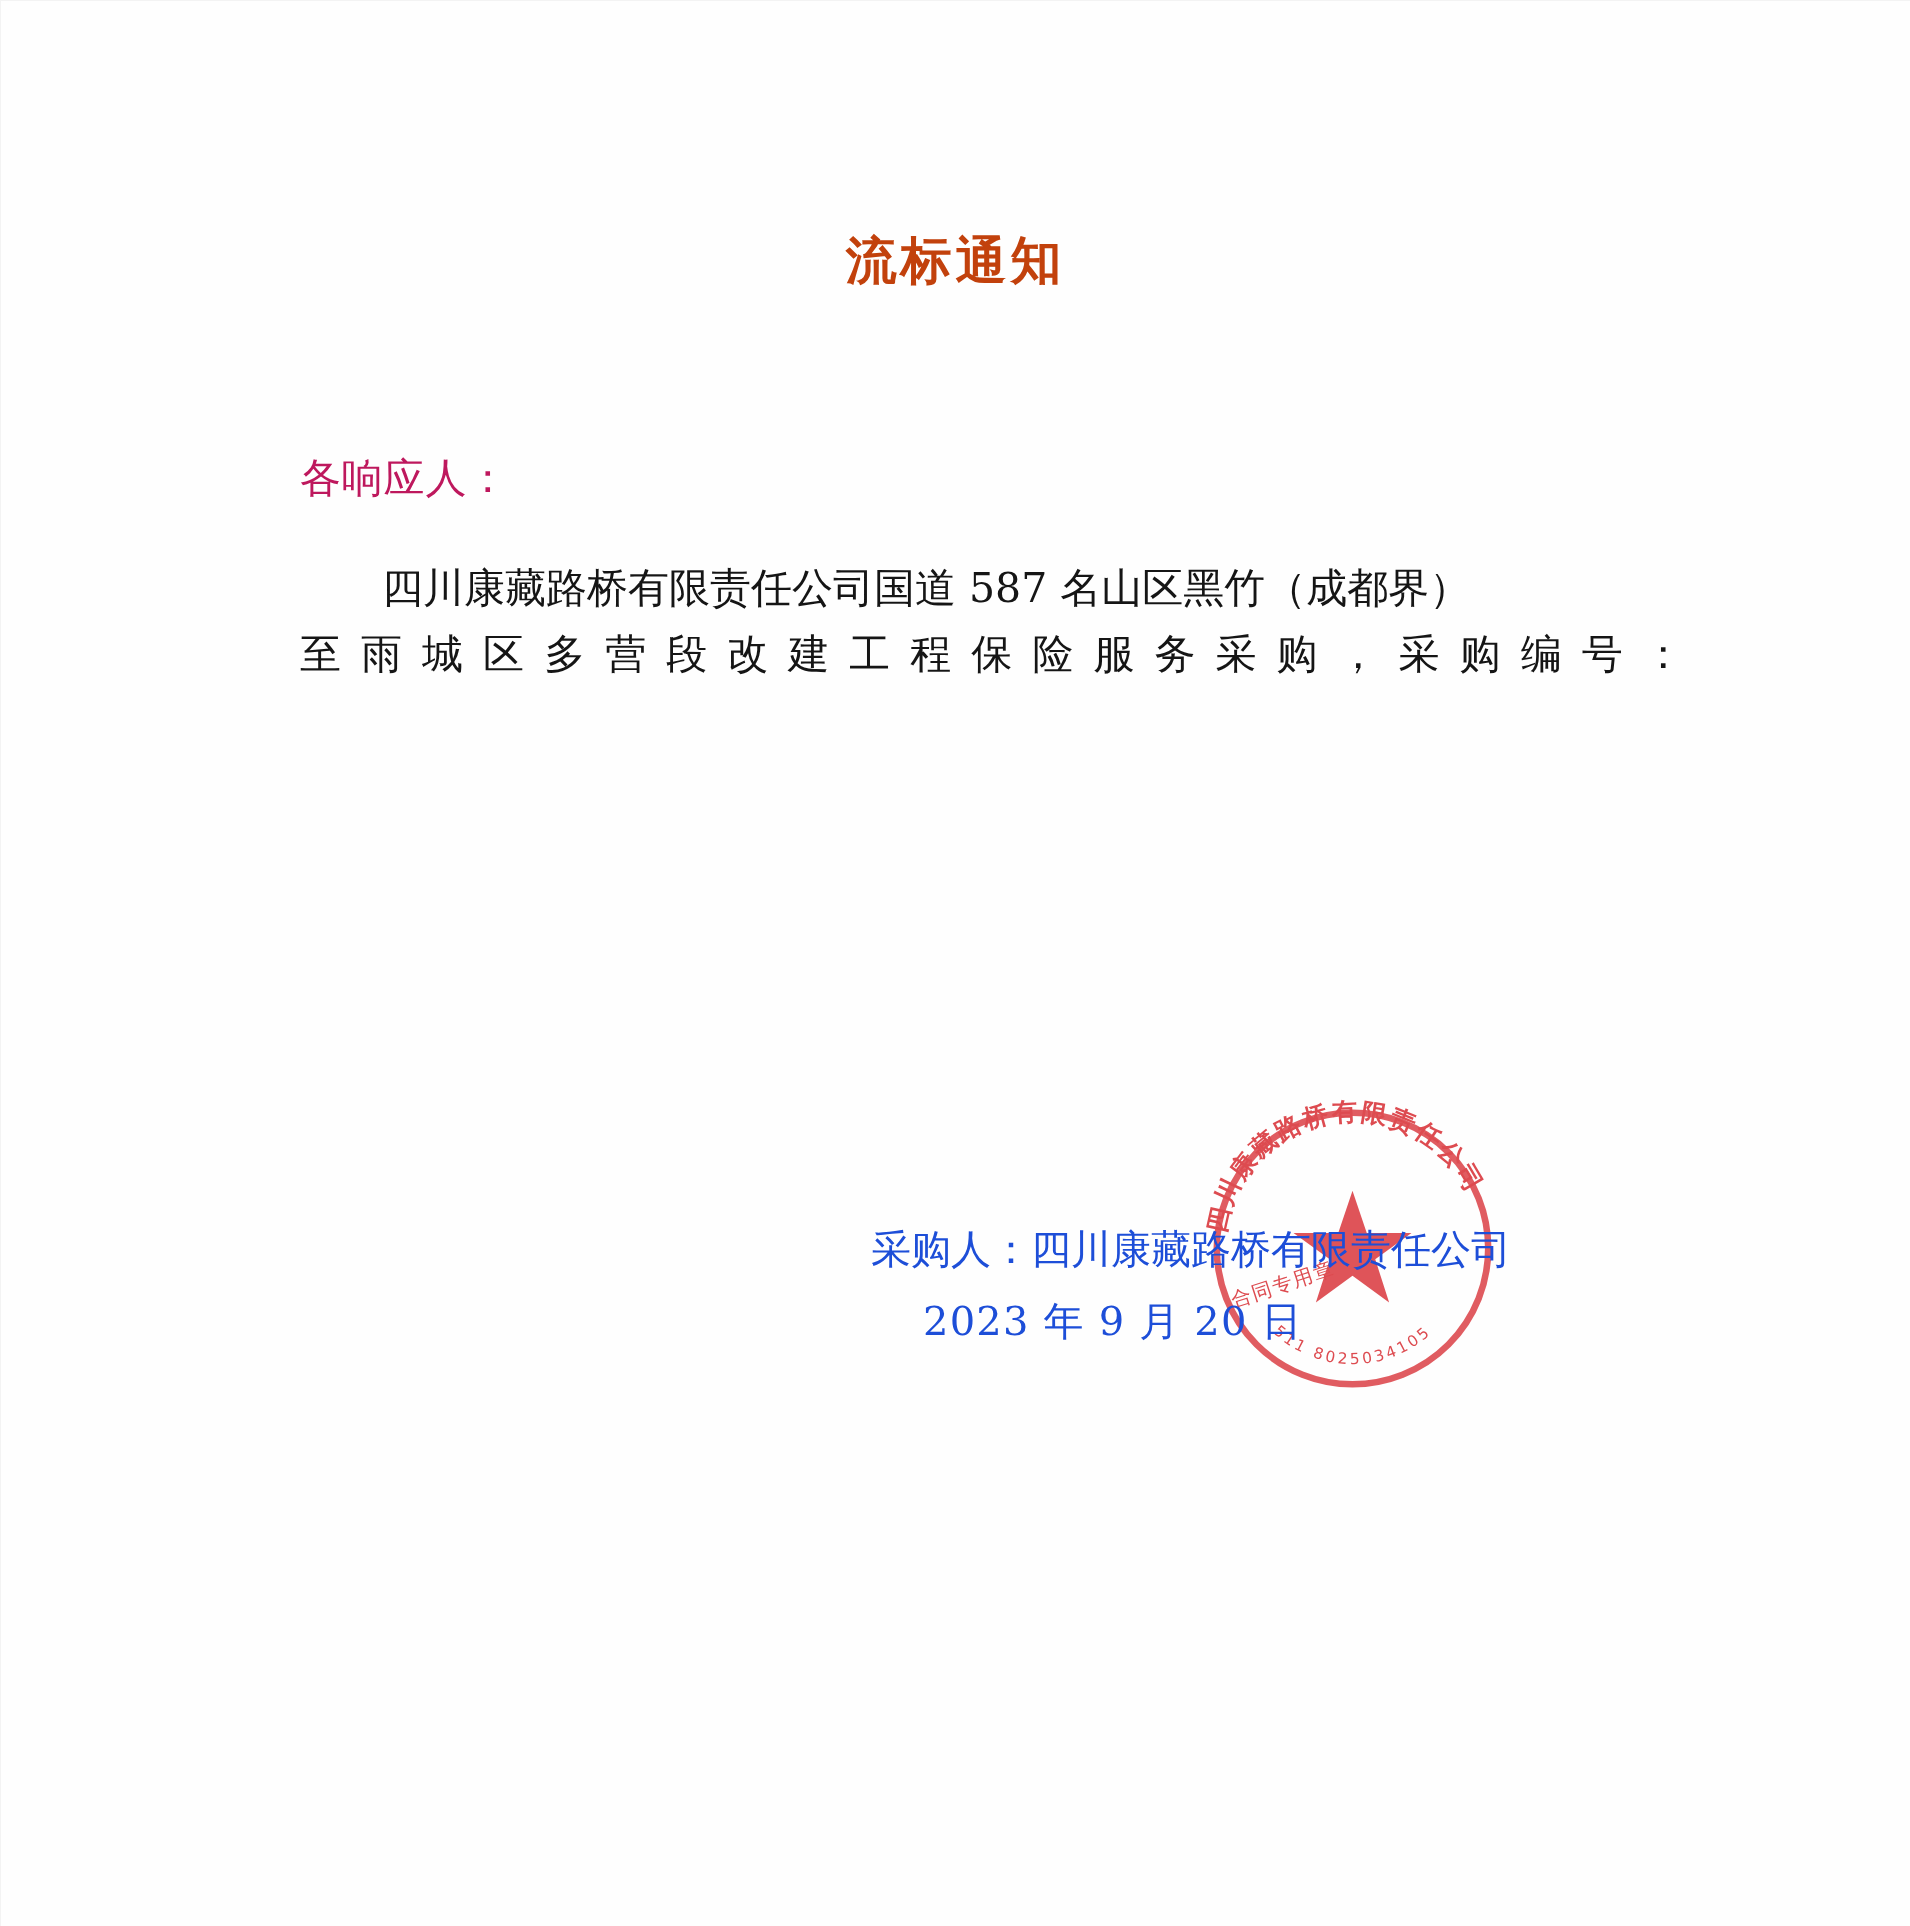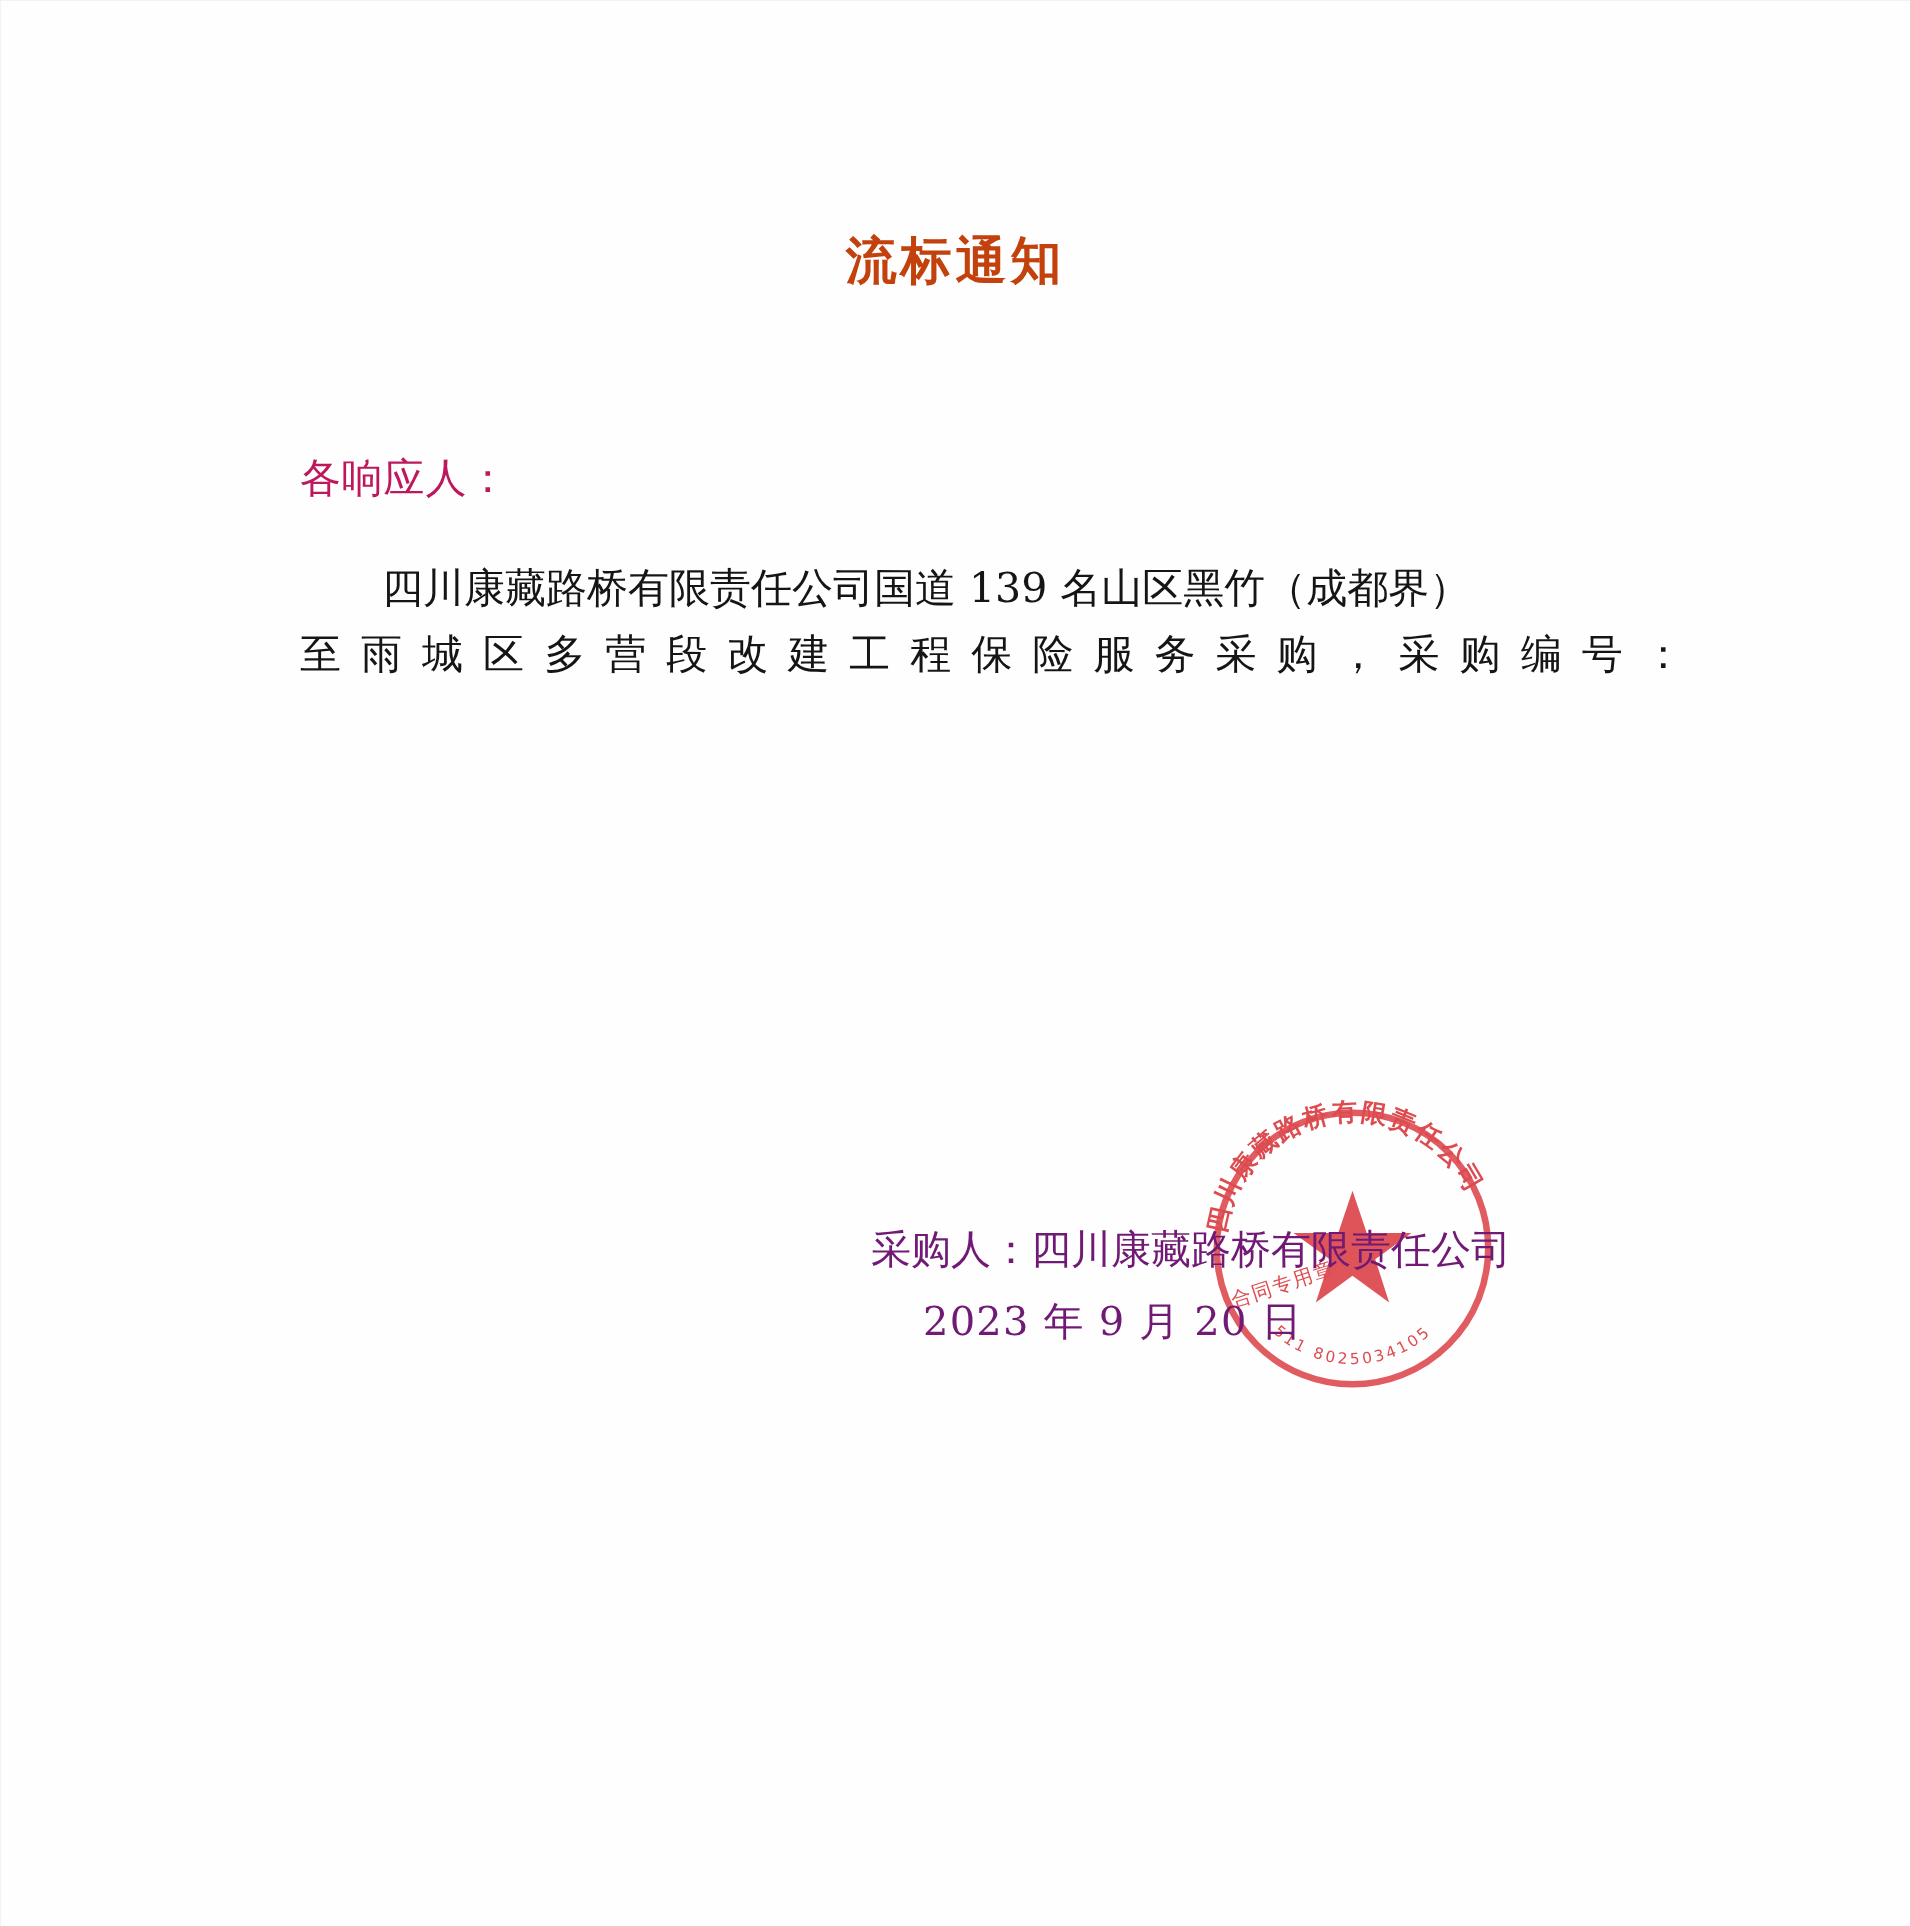--- a/index.html
+++ b/index.html
@@ -56,21 +56,21 @@
   .body-line.justify {
     letter-spacing: 3.5px;
   }
   .sign-block {
     position: absolute;
     top: 1213px;
     left: 871px;
     width: 794px;
     font-size: 40px;
     line-height: 1.8;
-    color: #701a75;
+    color: #1d4ed8;
   }
   .sign-line {
     white-space: nowrap;
   }
   .sign-date {
     margin-left: 52px;
     letter-spacing: 1.2px;
   }
   
   .seal {
@@ -117,21 +117,21 @@
 
 <div class="page">
 
   <div class="page-edge"></div>
 
   <div class="doc-title">流标通知</div>
 
   <div class="salutation">各响应人：</div>
 
   <div class="body-block">
-    <div class="body-line indent">四川康藏路桥有限责任公司国道 139 名山区黑竹（成都界）</div>
+    <div class="body-line indent">四川康藏路桥有限责任公司国道 587 名山区黑竹（成都界）</div>
     <div class="body-line justify">至 雨 城 区 多 营 段 改 建 工 程 保 险 服 务 采 购 ， 采 购 编 号 ：</div>
   </div>
 
   <div class="seal">
     <svg viewBox="0 0 900 900" xmlns="http://www.w3.org/2000/svg">
       <defs>
         <path id="ringpath" d="M 450,450 m -332,0 a 332,332 0 1,1 664,0" transform="rotate(-8 450 450)"></path>
         <path id="ringpath2" d="M 450,450 m -300,0 a 300,300 0 1,0 600,0"></path>
       </defs>
       <circle cx="450" cy="450" r="352" fill="none" stroke="#d6242a" stroke-width="17" opacity="0.9"></circle>

